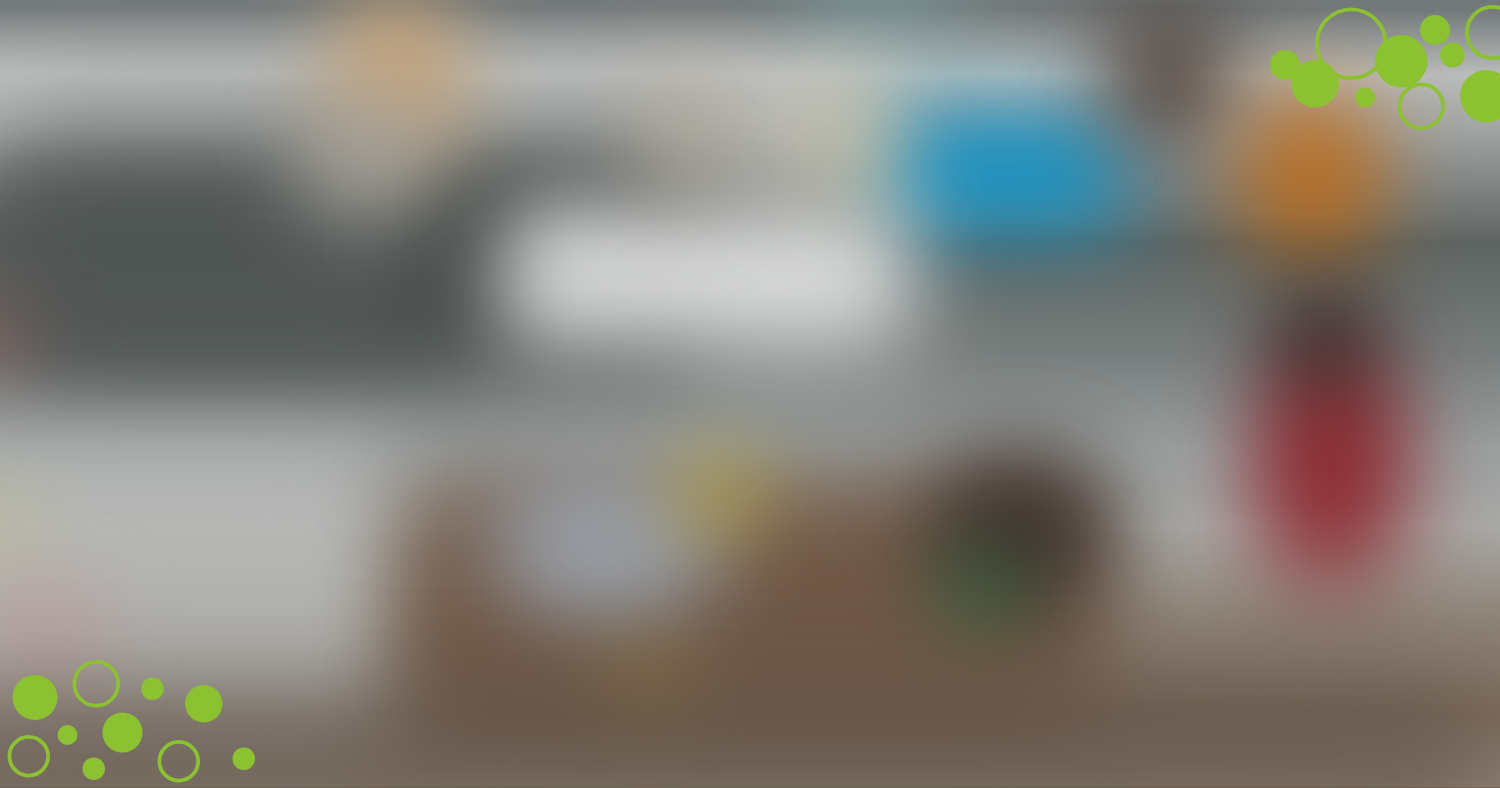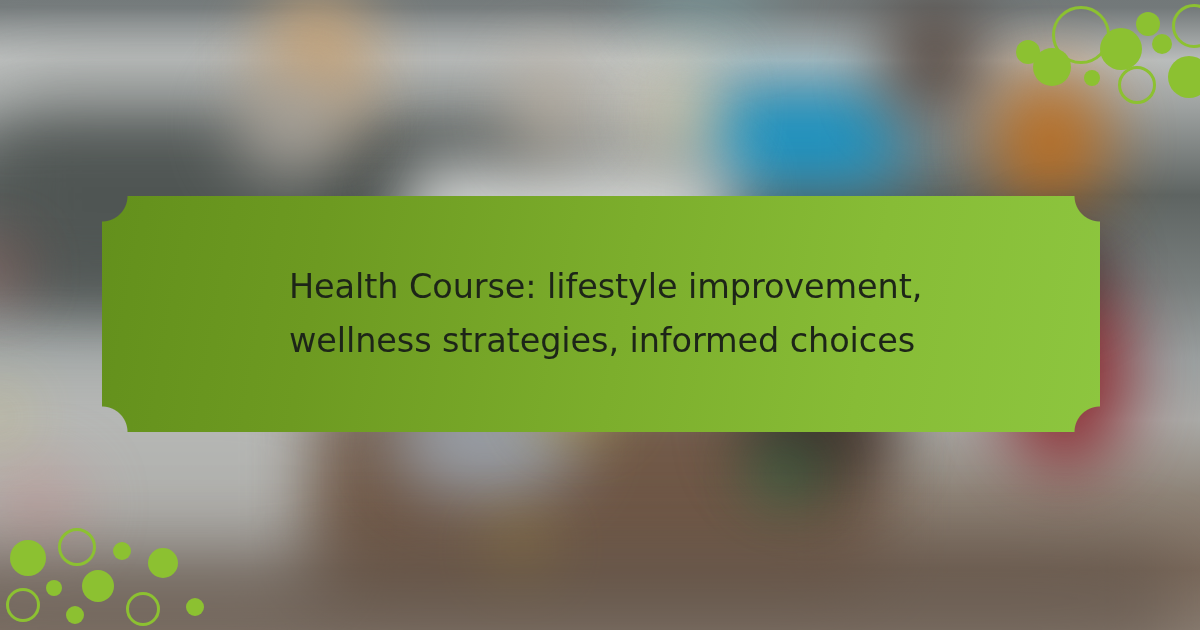--- a/index.html
+++ b/index.html
@@ -161,18 +161,14 @@
       <div class="dot fill" style="left: 113px; top: 22px; width: 18px; height: 18px; background: rgb(140, 193, 49);"></div>
       <div class="dot fill" style="left: 148px; top: 28px; width: 30px; height: 30px; background: rgb(140, 193, 49);"></div>
       <div class="dot fill" style="left: 46px; top: 60px; width: 16px; height: 16px; background: rgb(140, 193, 49);"></div>
       <div class="dot fill" style="left: 82px; top: 50px; width: 32px; height: 32px; background: rgb(140, 193, 49);"></div>
       <div class="dot ring" style="left: 6px; top: 68px; width: 34px; height: 34px; border-color: rgb(140, 193, 49);"></div>
       <div class="dot ring" style="left: 126px; top: 72px; width: 34px; height: 34px; border-color: rgb(140, 193, 49);"></div>
       <div class="dot fill" style="left: 186px; top: 78px; width: 18px; height: 18px; background: rgb(140, 193, 49);"></div>
       <div class="dot fill" style="left: 66px; top: 86px; width: 18px; height: 18px; background: rgb(140, 193, 49);"></div>
     </div>
 
-  <div id="banner">
-    <div id="headline">Health Course: lifestyle improvement,
-wellness strategies, informed choices</div>
-  </div>
 
 </div>
 
 </body></html>

